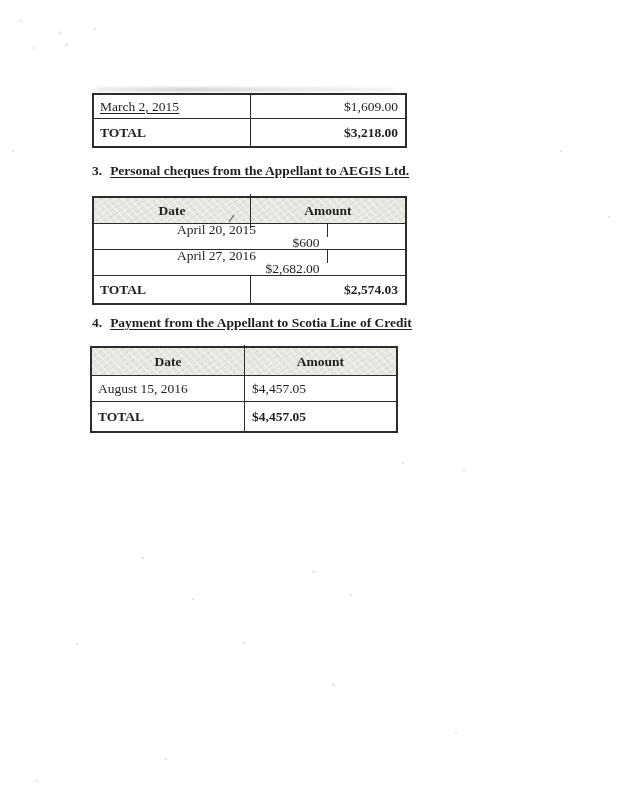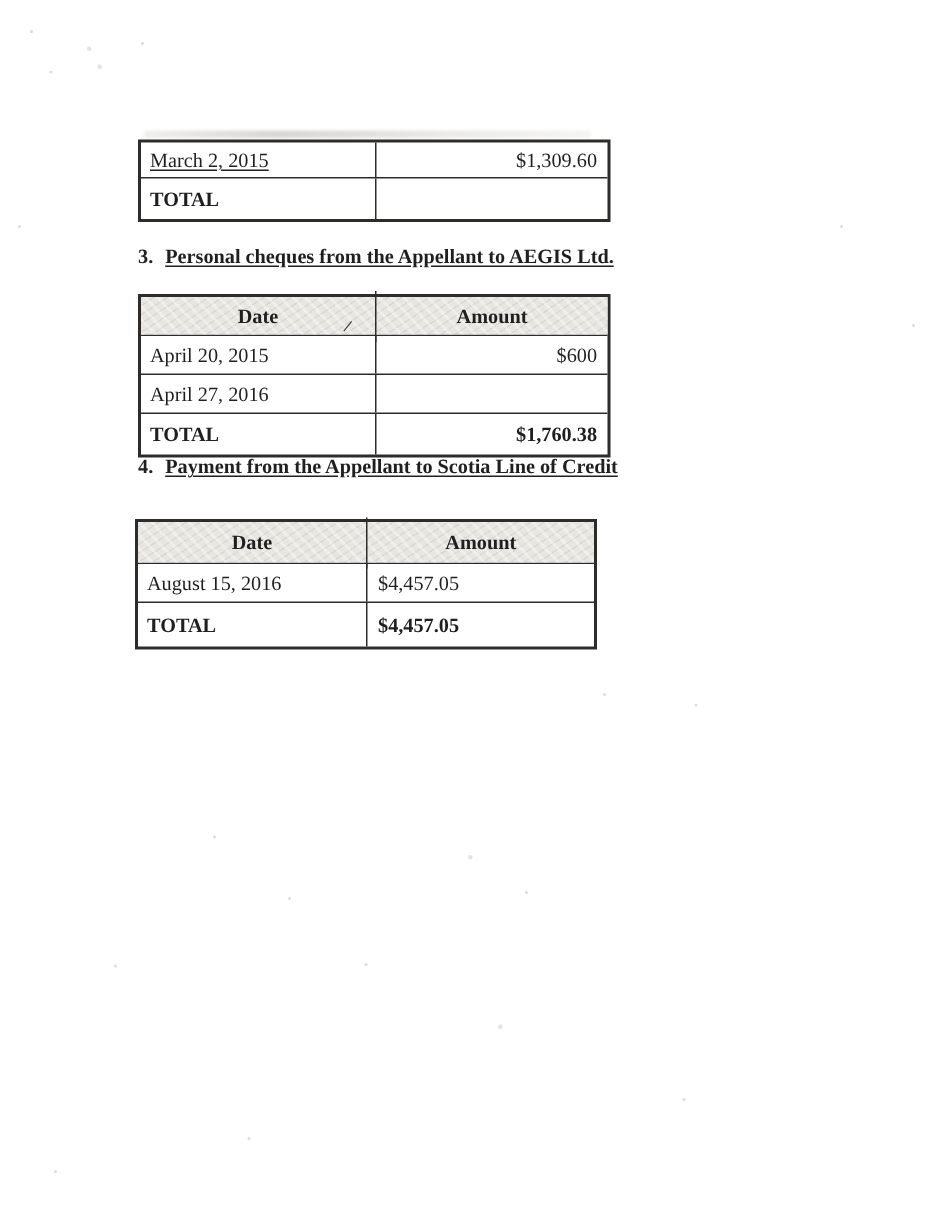--- a/index.html
+++ b/index.html
@@ -39,34 +39,34 @@
   #tbl-cont { left: 92px; top: 93px; width: 315px; }
   #tbl-cont .date-col { width: 157px; }
   #tbl-cont .amount-col { width: 154px; }
   #tbl-cont .trow.r0 { height: 23px; }
   #tbl-cont .trow.total { height: 28px; }
 
   #tbl-s3 { left: 92px; top: 196px; width: 315px; }
   #tbl-s3 .date-col { width: 157px; }
   #tbl-s3 .amount-col { width: 154px; }
   #tbl-s3 .trow.head { height: 25px; }
-  #tbl-s3 .trow.r0, #tbl-s3 .trow.r1 { height: 26px; }
+  #tbl-s3 .trow.r0, #tbl-s3 .trow.r1 { height: 26px; flex-direction: column; }
   #tbl-s3 .trow.total { height: 28px; }
 
   #tbl-s4 { left: 90px; top: 346px; width: 308px; }
   #tbl-s4 .date-col { width: 153px; }
   #tbl-s4 .amount-col { width: 151px; }
   #tbl-s4 .trow.head { height: 27px; }
   #tbl-s4 .trow.r0 { height: 26px; text-align: right; }
   #tbl-s4 .trow.total { height: 30px; }
 
   
   .heading { position: absolute; font-size: 13.5px; white-space: nowrap; font-weight: bold; }
   #heading-3 { left: 92px; top: 163px; }
-  #heading-4 { left: 92px; top: 303px; }
+  #heading-4 { left: 92px; top: 315px; }
   .heading .num { display: inline-block; margin-right: 8px; }
 
   
   .smear {
     position: absolute; left: 96px; top: 87px; width: 298px; height: 5px;
     background: linear-gradient(90deg, rgba(170,168,162,.18), rgba(150,148,142,.38) 30%, rgba(165,163,158,.22) 70%, rgba(170,168,162,.12));
     filter: blur(1px); border-radius: 2px;
   }
   .pen-mark {
     position: absolute; left: 136px; bottom: -1px;
@@ -83,48 +83,50 @@
 <div class="page">
 
   <div class="smear"></div>
 
   <div class="tbl" id="tbl-cont">
     <div class="trow r0">
       <div class="cell date-col">
         <span class="underline">March 2, 2015</span>
       </div>
       <div class="cell amount-col">
-        <span>$1,309.60</span>
+        <span>$1,609.00</span>
       </div>
     </div>
     <div class="trow total">
       <div class="cell date-col">TOTAL</div>
+      <div class="cell amount-col">$3,218.00</div>
     </div>
   </div>
 
   <div class="heading" id="heading-3">
     <span class="num">3.</span><span class="underline">Personal cheques from the Appellant to AEGIS Ltd.</span>
   </div>
 
   <div class="tbl" id="tbl-s3">
     <div class="trow head">
       <div class="cell date-col">Date</div>
       <div class="cell amount-col">Amount</div>
       <span class="pen-mark">/</span>
     </div>
     <div class="trow r0">
       <div class="cell date-col">April 20, 2015</div>
       <div class="cell amount-col">$600</div>
     </div>
     <div class="trow r1">
       <div class="cell date-col">April 27, 2016</div>
+      <div class="cell amount-col">$2,682.00</div>
     </div>
     <div class="trow total">
       <div class="cell date-col">TOTAL</div>
-      <div class="cell amount-col">$1,760.38</div>
+      <div class="cell amount-col">$2,574.03</div>
     </div>
   </div>
 
   <div class="heading" id="heading-4">
     <span class="num">4.</span><span class="underline">Payment from the Appellant to Scotia Line of Credit</span>
   </div>
 
   <div class="tbl" id="tbl-s4">
     <div class="trow head">
       <div class="cell date-col">Date</div>

